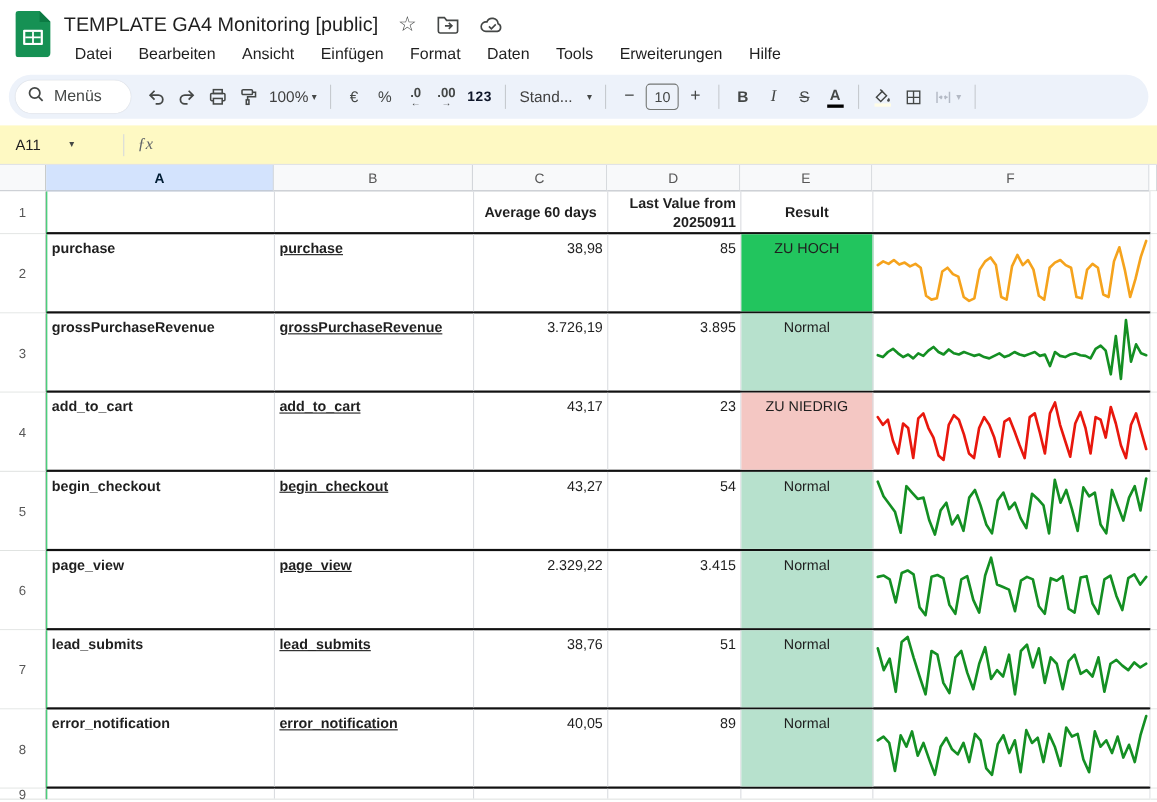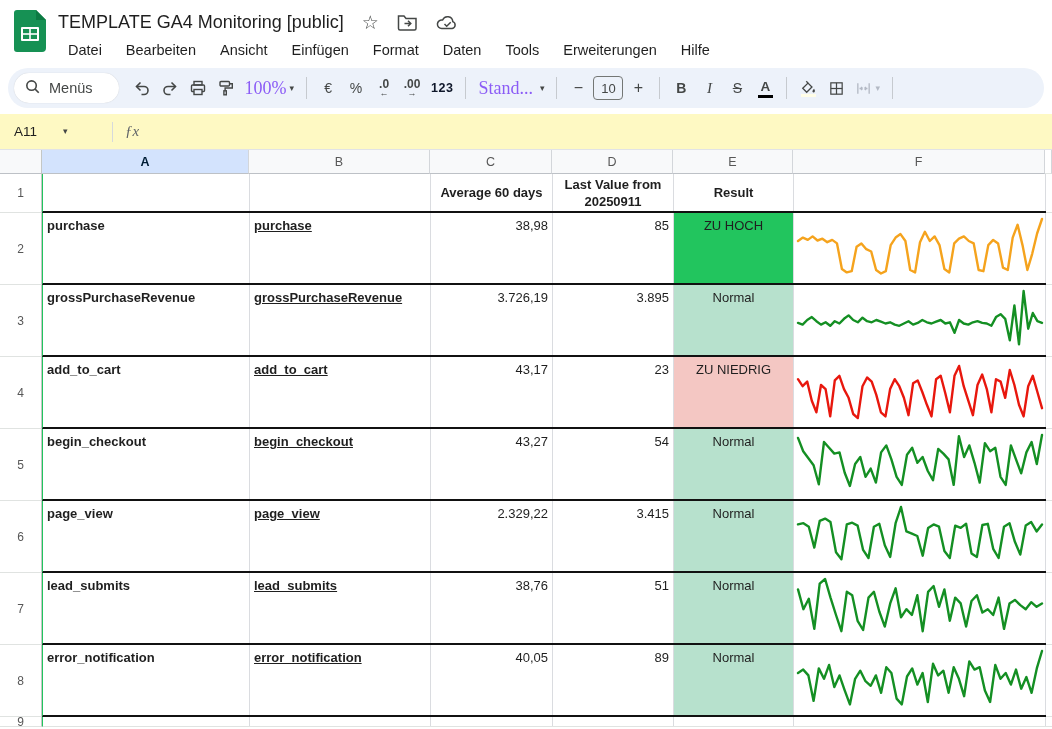--- a/index.html
+++ b/index.html
@@ -21,21 +21,21 @@
   .toolbar-wrap { padding:4px 8px 6px 8px; }
   .toolbar { background:#edf2fa; border-radius:22px; height:40px; display:flex; align-items:center;
     padding:0 10px 0 6px; gap:2px; }
   .pill { background:#fff; border-radius:16px; height:30px; display:flex; align-items:center;
     padding:0 26px 0 10px; gap:8px; margin-right:8px; box-shadow:0 0 1px rgba(0,0,0,.2); cursor:pointer; }
   .pill-label { font-size:14.5px; color:#444746; }
   .tbtn { display:flex; align-items:center; justify-content:center; min-width:26px; height:28px;
     border-radius:4px; padding:0 4px; color:#444746; font-size:14px; cursor:pointer; gap:3px; }
   .tsep { width:1px; height:22px; background:#c6cacf; margin:0 6px; flex:0 0 auto; }
   .caret { font-size:9px; color:#444746; line-height:1; }
-  .zoom-label,.fmt-label { font-size:18px; color:#8b5cf6;font-family:Liberation Serif, serif; }
+  .zoom-label,.fmt-label { font-size:14px; color:#404040; }
   .dec-stack { display:flex; flex-direction:column; align-items:center; line-height:1; }
   .dec-num { font-size:12px; font-weight:bold; color:#444746; }
   .dec-arrow { font-size:9px; color:#444746; margin-top:-1px; }
   .lbl-123 { font-size:12.5px; font-weight:bold; color:#0f172a; letter-spacing:.5px; }
   .b-bold { font-weight:bold; font-size:14px; }
   .b-italic { font-style:italic; font-family:"Liberation Serif", serif; font-size:15px; }
   .b-strike { text-decoration:line-through; font-size:14px; }
   .b-color { font-size:13.5px; font-weight:bold; display:flex; flex-direction:column; align-items:center; }
   .b-color .bar { width:15px; height:3px; background:#000; margin-top:1px; }
   .b-fill { display:flex; flex-direction:column; align-items:center; }
@@ -271,21 +271,21 @@
         <div class="colhead" style="width: 120px; flex: 0 0 120px;">E</div>
         <div class="colhead" style="width: 252px; flex: 0 0 252px;">F</div>
         <div class="sliver colhead"></div>
       </div>
       <div class="g-row" style="height: 39px;">
         <div class="gutter" style="flex: 0 0 42px;">1</div>
         <div class="cells">
           <div class="cell " style="width: 207px; flex: 0 0 207px;"></div>
           <div class="cell " style="width: 181px; flex: 0 0 181px;"></div>
           <div class="cell hdr" style="width: 122px; flex: 0 0 122px;">Average 60 days</div>
-          <div class="cell hdr" style="width: 121px; flex: 0 0 121px;">Last Value from 20250911</div>
+          <div class="cell hdr" style="width: 121px; flex: 0 0 121px; text-align: right;">Last Value from 20250911</div>
           <div class="cell hdr" style="width: 120px; flex: 0 0 120px;">Result</div>
           <div class="cell " style="width: 252px; flex: 0 0 252px;"></div>
         </div>
         <div class="sliver"></div>
       </div>
       <div class="g-row" style="height: 72px;">
         <div class="gutter" style="flex: 0 0 42px;">2</div>
         <div class="cells">
           <div class="cell name" style="width: 207px; flex: 0 0 207px;">purchase</div>
           <div class="cell link" style="width: 181px; flex: 0 0 181px;">purchase</div>

